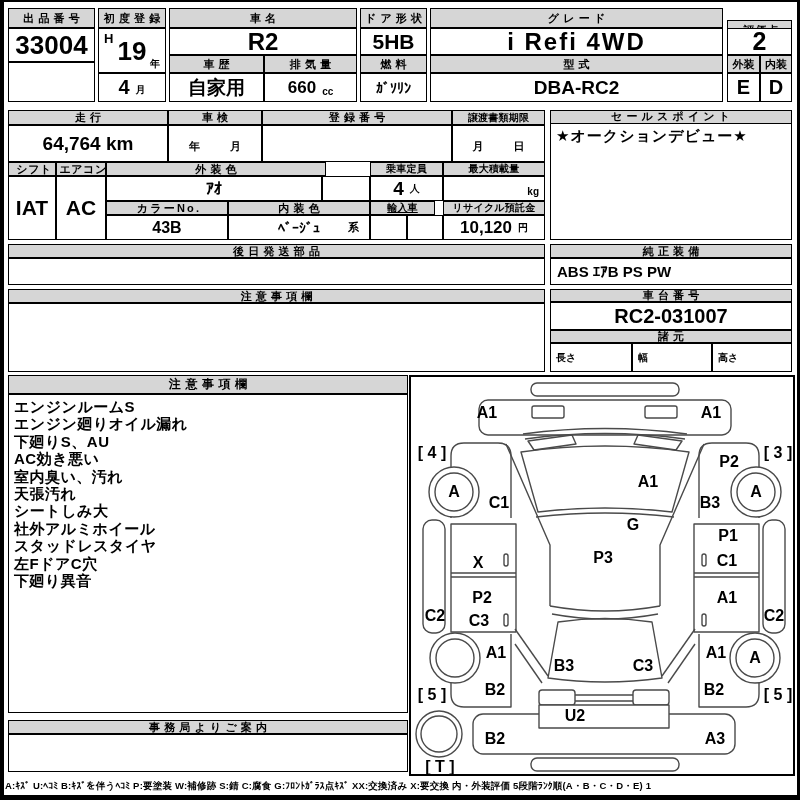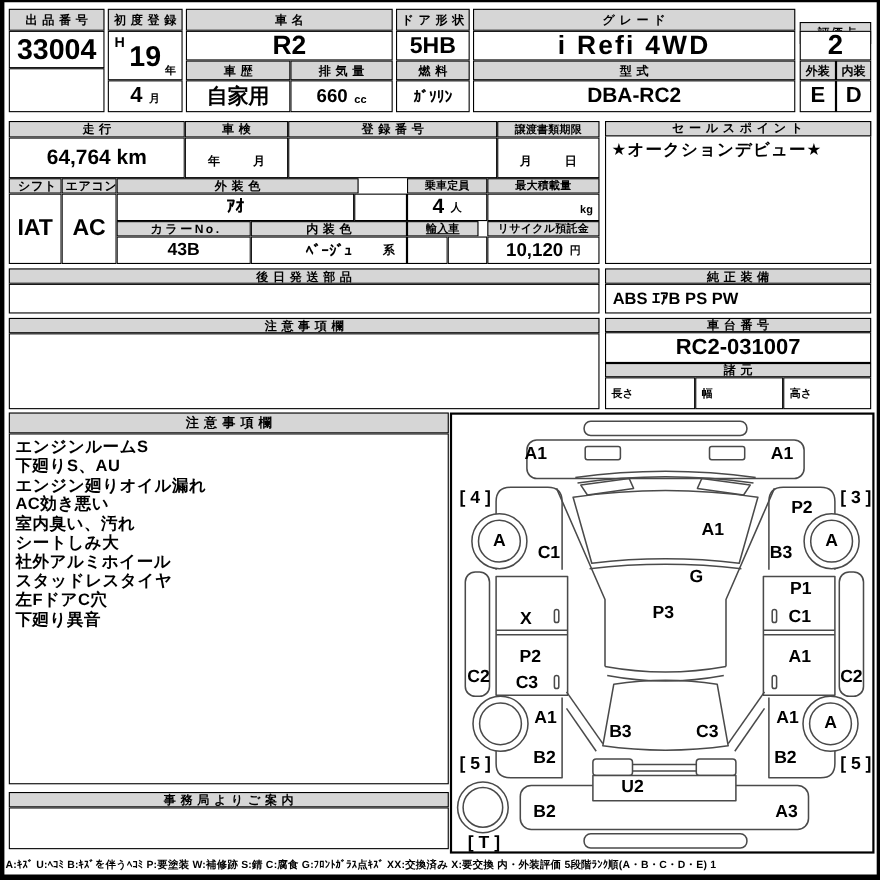--- a/index.html
+++ b/index.html
@@ -151,24 +151,25 @@
 <div class="cell hdr" style="left:550px;top:289px;width:242px;height:13px;">車台番号</div>
 <div class="cell val" style="left:550px;top:302px;width:242px;height:28px;font-size:20px;">RC2-031007</div>
 <div class="cell hdr" style="left:550px;top:330px;width:242px;height:13px;">諸元</div>
 <div class="cell dim" style="left:550px;top:343px;width:82px;height:29px;">長さ</div>
 <div class="cell dim" style="left:632px;top:343px;width:80px;height:29px;">幅</div>
 <div class="cell dim" style="left:712px;top:343px;width:80px;height:29px;">高さ</div>
 
 <div class="cell hdr" style="left:8px;top:375px;width:400px;height:19px;font-size:12px;">注意事項欄</div>
 <div class="cell" style="left:8px;top:394px;width:400px;height:319px;padding:3px 0 0 5px;" id="inspector-list">
     <div class="insp-item">エンジンルームS</div>
+    <div class="insp-item">エンジン廻りオイル漏れ</div>
     <div class="insp-item">下廻りS、AU</div>
-    <div class="insp-item">エンジン廻りオイル漏れ</div>
     <div class="insp-item">AC効き悪い</div>
     <div class="insp-item">室内臭い、汚れ</div>
+    <div class="insp-item">天張汚れ</div>
     <div class="insp-item">シートしみ大</div>
     <div class="insp-item">社外アルミホイール</div>
     <div class="insp-item">スタッドレスタイヤ</div>
     <div class="insp-item">左FドアC穴</div>
     <div class="insp-item">下廻り異音</div>
   </div>
 
 <div class="cell hdr" style="left:8px;top:720px;width:400px;height:14px;">事務局よりご案内</div>
 <div class="cell" style="left:8px;top:734px;width:400px;height:38px;"></div>
 

